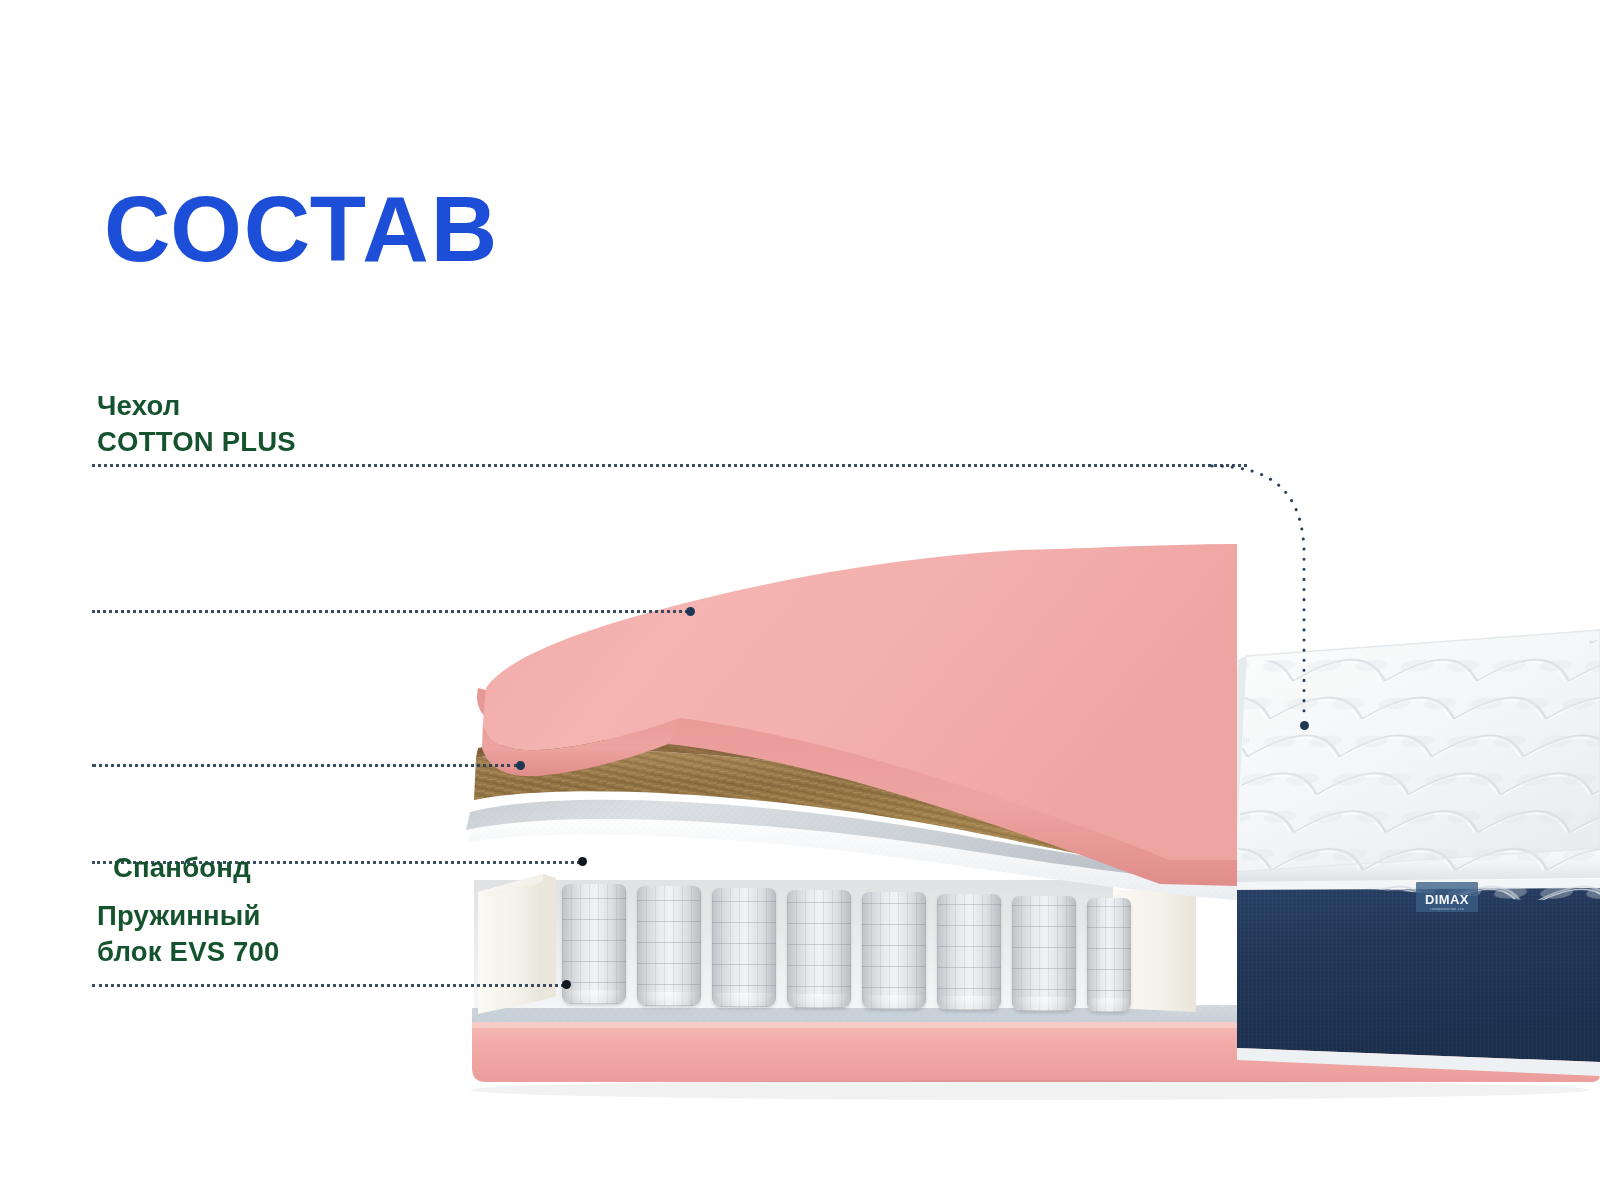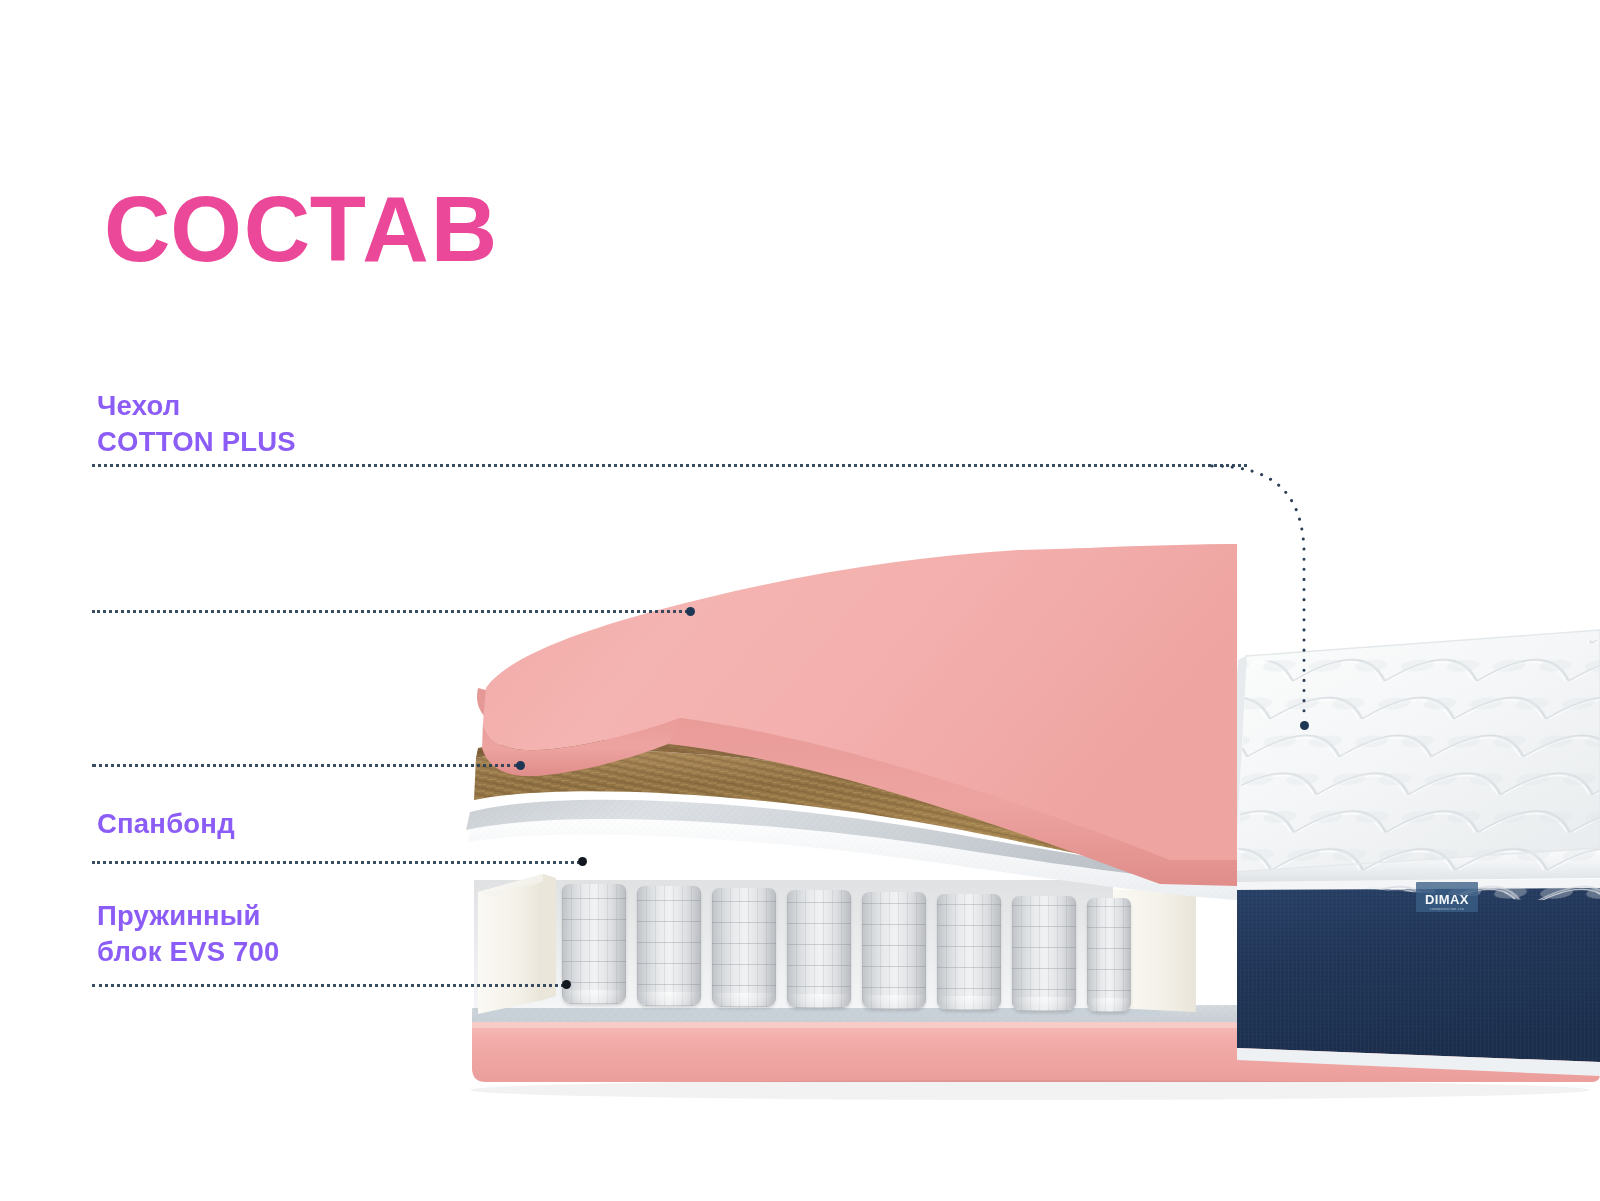--- a/index.html
+++ b/index.html
@@ -20,30 +20,30 @@
   }
 
   
   #page-title {
     position: absolute;
     left: 104px;
     top: 183px;
     font-size: 92px;
     font-weight: 700;
     letter-spacing: 2px;
-    color: #ec4899;
+    color: #1d4ed8;
     line-height: 1;
     white-space: nowrap;
   }
 
   
   .legend-item {
     position: absolute;
     left: 97px;
-    color: #8b5cf6;
+    color: #14532d;
     font-size: 27.5px;
     font-weight: 700;
     line-height: 1.32;
     white-space: pre-line;
     letter-spacing: .2px;
   }
 
   
   .leader {
     position: absolute;
@@ -519,18 +519,18 @@
   <div class="leader-dot dark" style="left:578px; top:857px;"></div>
 
   <div class="leader" style="left:92px; top:984px; width:472px;"></div>
   <div class="leader-dot dark" style="left:562px; top:980px;"></div>
 
   <div class="legend-item" style="top:388px;">Чехол
 COTTON PLUS</div>
 
 
 
-  <div class="legend-item" style="top:806px;">Спанбонд</div>
+  <div class="legend-item" style="top:850px;margin-left:16px;">Спанбонд</div>
 
   <div class="legend-item" style="top:898px;">Пружинный
 блок EVS 700</div>
 
 </div>
 
 </body></html>

